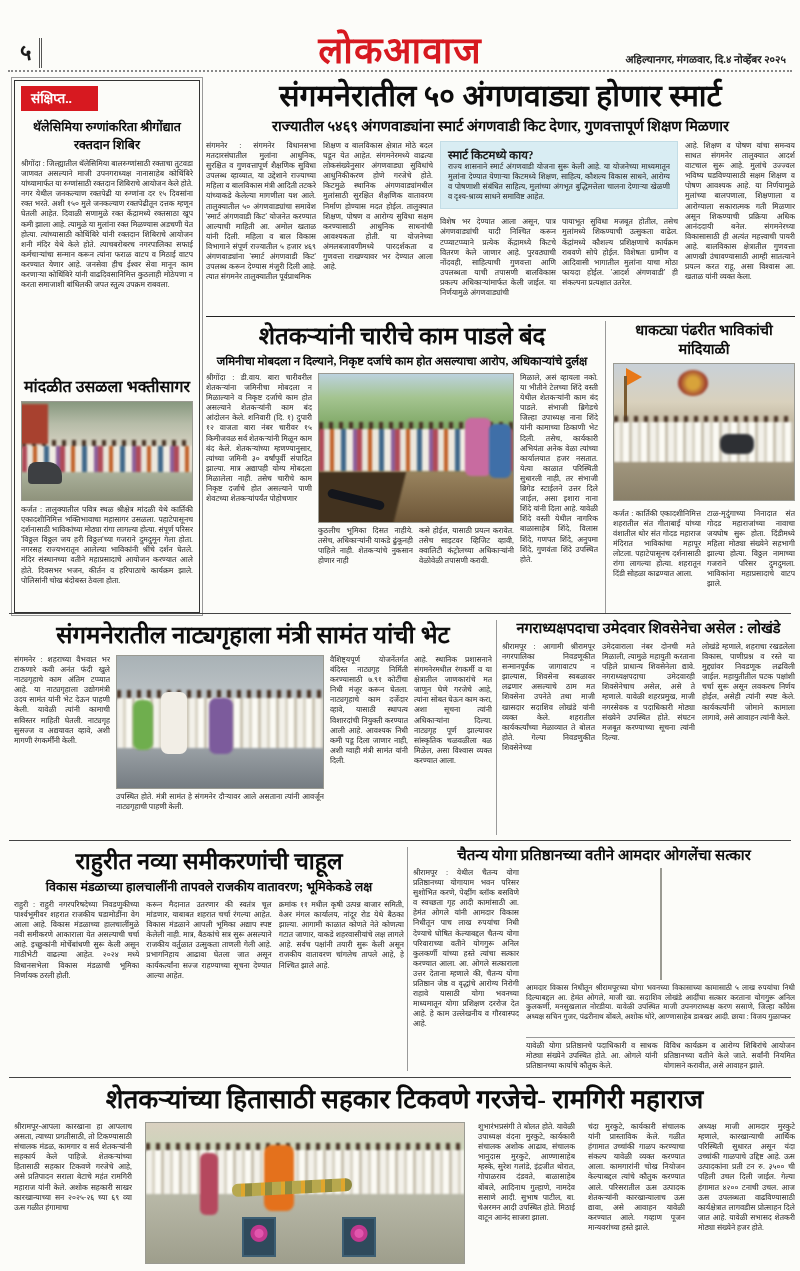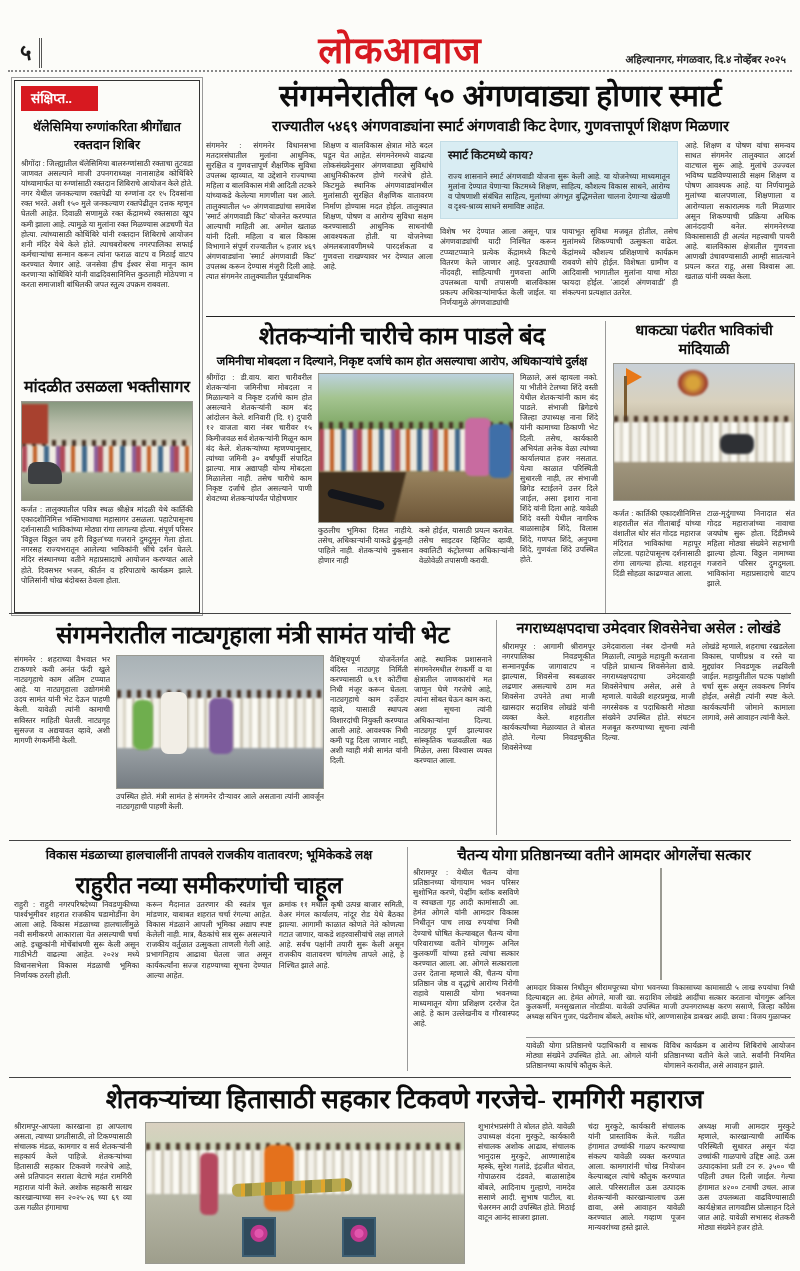--- a/index.html
+++ b/index.html
@@ -42,21 +42,21 @@
   .heads { background:repeating-linear-gradient(90deg,#4a3527 0 4px,transparent 4px 10px); }
   .shape { position:absolute; }
   
   .vsep { position:absolute; border-left:1px solid #9a9a9a; }
   .hsep { position:absolute; left:9px; right:9px; border-top:1px solid #444; }
   #a1 { position:absolute; left:206px; top:78px; width:589px; height:236px; overflow:hidden; }
   #a1 .h { font-size:30px; line-height:1.2; }
   #a1 .sub { font-size:14.5px; margin:1px 0 6px; }
   #a1-body { display:flex; gap:7px; height:166px; }
   .bluebox { background:#d9edf3; border:1px solid #c3dde6; padding:5px 7px 6px; margin-bottom:5px; }
-  .bluebox .bt { font-size:11.5px; font-weight:bold; margin-bottom:10px; }
+  .bluebox .bt { font-size:11.5px; font-weight:bold; margin-bottom:0; }
   #row2 { position:absolute; left:206px; top:316px; width:589px; height:297px; border-top:1px solid #222;
     display:flex; padding-top:4px; overflow:hidden; }
   #a2 { width:400px; border-right:1px solid #999; padding-right:7px; }
   #a2 .h { font-size:24px; line-height:1.25; }
   #a2 .sub { font-size:11.5px; margin:2px 0 5px; }
   #a2-body { display:flex; gap:6px; height:212px; }
   #a3 { flex:1; padding-left:7px; overflow:hidden; }
   #a3 .h { font-size:14.5px; line-height:1.3; margin-bottom:4px; }
   #a3-body { display:flex; gap:6px; height:116px; margin-top:8px; }
   #a4 { position:absolute; left:14px; top:617px; width:478px; height:221px; overflow:hidden; }
@@ -193,22 +193,22 @@
     <div id="a5-body">
       <div class="col bodytxt" style="flex:1">श्रीरामपूर : आगामी श्रीरामपूर नगरपालिका निवडणूकीत सन्मानपूर्वक जागावाटप न झाल्यास, शिवसेना स्वबळावर लढणार असल्याचे ठाम मत शिवसेना उपनेते तथा माजी खासदार सदाशिव लोखंडे यांनी व्यक्त केले. शहरातील कार्यकर्त्यांच्या मेळाव्यात ते बोलत होते. गेल्या निवडणुकीत शिवसेनेच्या</div>
       <div class="col bodytxt" style="flex:1">उमेदवाराला नंबर दोनची मते मिळाली, त्यामुळे महायुती करताना पहिले प्राधान्य शिवसेनेला द्यावे. नगराध्यक्षपदाचा उमेदवारही शिवसेनेचाच असेल, असे ते म्हणाले. यावेळी शहरप्रमुख, माजी नगरसेवक व पदाधिकारी मोठ्या संख्येने उपस्थित होते. संघटन मजबूत करण्याच्या सूचना त्यांनी दिल्या.</div>
       <div class="col bodytxt" style="flex:1">लोखंडे म्हणाले, शहराचा रखडलेला विकास, पाणीप्रश्न व रस्ते या मुद्द्यांवर निवडणूक लढविली जाईल. महायुतीतील घटक पक्षांशी चर्चा सुरू असून लवकरच निर्णय होईल, असेही त्यांनी स्पष्ट केले. कार्यकर्त्यांनी जोमाने कामाला लागावे, असे आवाहन त्यांनी केले.</div>
     </div>
   </div>
 
   <div class="hsep" style="top:840px"></div>
 
   <div id="a6">
+    <div class="hl h">राहुरीत नव्या समीकरणांची चाहूल</div>
     <div class="hl sub">विकास मंडळाच्या हालचालींनी तापवले राजकीय वातावरण; भूमिकेकडे लक्ष</div>
-    <div class="hl h">राहुरीत नव्या समीकरणांची चाहूल</div>
     <div id="a6-body">
       <div class="col bodytxt" style="flex:1">राहुरी : राहुरी नगरपरिषदेच्या निवडणुकीच्या पार्श्वभूमीवर शहरात राजकीय घडामोडींना वेग आला आहे. विकास मंडळाच्या हालचालींमुळे नवी समीकरणे आकाराला येत असल्याची चर्चा आहे. इच्छुकांनी मोर्चेबांधणी सुरू केली असून गाठीभेटी वाढल्या आहेत. २०२४ मध्ये विधानसभेला विकास मंडळाची भूमिका निर्णायक ठरली होती.</div>
       <div class="col bodytxt" style="flex:1">करून मैदानात उतरणार की स्वतंत्र चूल मांडणार, याबाबत शहरात चर्चा रंगल्या आहेत. विकास मंडळाने आपली भूमिका अद्याप स्पष्ट केलेली नाही. मात्र, बैठकांचे सत्र सुरू असल्याने राजकीय वर्तुळात उत्सुकता ताणली गेली आहे. प्रभागनिहाय आढावा घेतला जात असून कार्यकर्त्यांना सज्ज राहण्याच्या सूचना देण्यात आल्या आहेत.</div>
       <div class="col bodytxt" style="flex:1">क्रमांक ११ मधील कृषी उत्पन्न बाजार समिती, वेअर मंगल कार्यालय, नांदूर रोड येथे बैठका झाल्या. आगामी काळात कोणते नेते कोणत्या गटात जाणार, याकडे शहरवासीयांचे लक्ष लागले आहे. सर्वच पक्षांनी तयारी सुरू केली असून राजकीय वातावरण चांगलेच तापले आहे, हे निश्चित झाले आहे.</div>
     </div>
   </div>
 
   <div class="vsep" style="left:407px;top:847px;height:224px"></div>
 
   <div id="a7">

